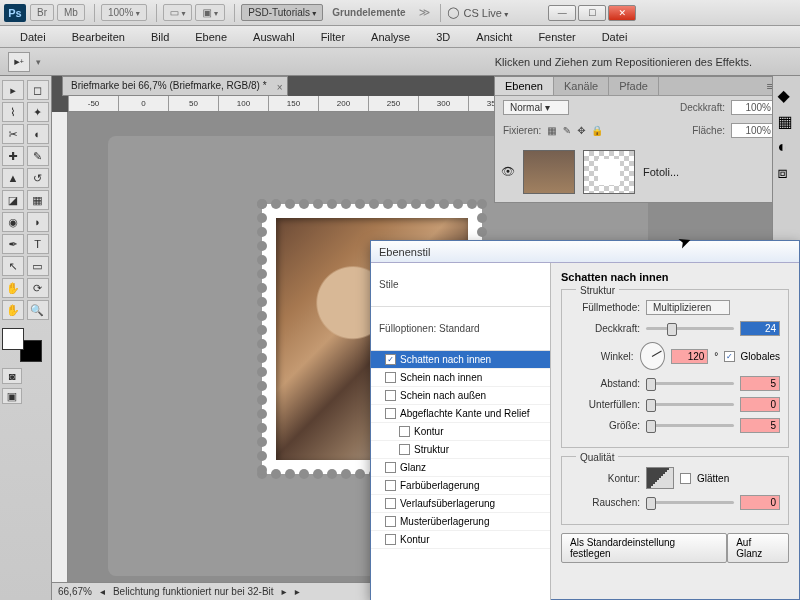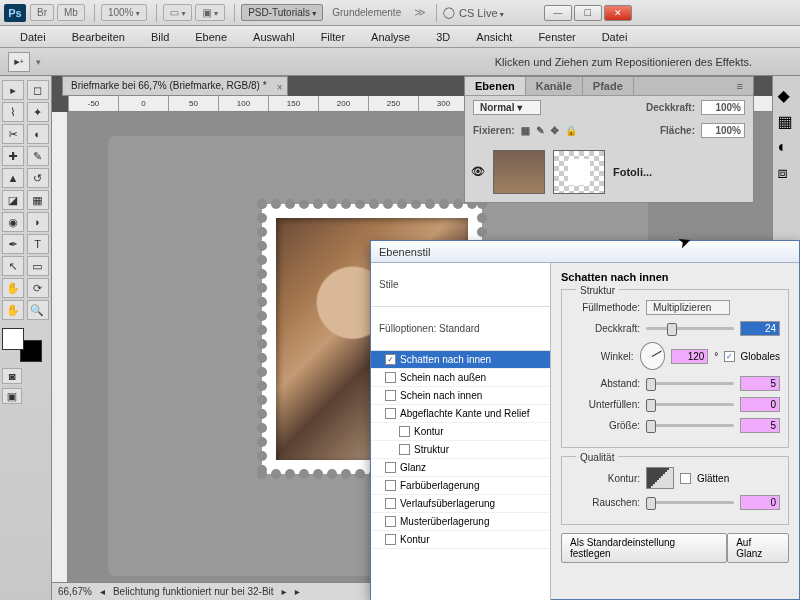--- a/index.html
+++ b/index.html
@@ -61,21 +61,21 @@
 .sitem.sub { padding-left:28px; }
 .sitem.sel { background:#2f6fc5; color:#fff; }
 .cb { width:11px; height:11px; border:1px solid #888; background:#fff; display:inline-flex; align-items:center; justify-content:center; font-size:8px; color:#2255aa; }
 .cb.checked::before { content:"✓"; }
 .dright { flex:1; padding:8px 10px; overflow:hidden;}
 .fieldset { border:1px solid #bbb; padding:8px 8px 8px 8px; margin-bottom:8px; }
 .legend { font-size:10px; color:#333; background:#ececec; padding:0 4px; margin-left:6px; position:relative; top:-14px; display:inline-block; }
 .fc { margin-top:-10px; }
 .frow { display:flex; align-items:center; gap:6px; margin-bottom:6px; font-size:10px; }
 .frow label { width:70px; text-align:right; color:#333; }
-.finput { width:40px; border:1px solid #999; background:#f0abfc; padding:1px 3px; text-align:right; font-size:10px; }
+.finput { width:40px; border:1px solid #999; background:#fca5a5; padding:1px 3px; text-align:right; font-size:10px; }
 .finput.hl { background:#2f6fc5; color:#fff; }
 .slider { flex:1; height:3px; background:#bbb; position:relative; border-radius:2px;}
 .slider::before { content:""; position:absolute; top:-4px; width:8px; height:11px; background:#ddd; border:1px solid #666; border-radius:2px; }
 .angle { width:28px; height:28px; border:1px solid #888; border-radius:50%; background:#f8f8f8; position:relative; }
 .angle::after { content:""; position:absolute; top:50%; left:50%; width:11px; height:1px; background:#333; transform-origin:left; transform:rotate(-30deg); }
 .contour { width:28px; height:22px; border:1px solid #888; background:linear-gradient(135deg,#444 50%,#ddd 50%); }
 .dbtn { border:1px solid #999; background:linear-gradient(#fdfdfd,#e4e4e4); padding:3px 8px; font-size:10px; border-radius:2px; }
 .cursor { position:absolute; top:232px; left:678px; font-size:16px; color:#000; pointer-events:none; transform: rotate(-20deg);}
 </style>
 </head>
@@ -85,21 +85,21 @@
   <div class="ps-badge">Ps</div>
   <div class="tb-btn">Br</div>
   <div class="tb-btn">Mb</div>
   <div class="tb-sep"></div>
   <div class="tb-btn tb-drop">100%</div>
   <div class="tb-sep"></div>
   <div class="tb-btn tb-drop">▭</div>
   <div class="tb-btn tb-drop">▣</div>
   <div class="tb-sep"></div>
   <div class="tb-btn active tb-drop">PSD-Tutorials</div>
-  <div class="tb-btn" style="border:none;background:none;">Grundelemente</div>
+  <div class="tb-btn" style="border:none;background:none;font-weight:bold;">Grundelemente</div>
   <span style="color:#888;margin:0 4px;">≫</span>
   <div class="tb-sep"></div>
   <span style="margin-right:4px;">◯</span>
   <span class="tb-drop">CS Live</span>
   <div class="wincontrols">
     <div class="wc">—</div>
     <div class="wc">☐</div>
     <div class="wc close">✕</div>
   </div>
 </div>
@@ -264,21 +264,21 @@
     <div class="statusbar">
       <span>66,67%</span>
       <span>◂</span>
       <span>Belichtung funktioniert nur bei 32-Bit</span>
       <span>▸</span>
       <span>▸</span>
     </div>
   </div>
 </div>
 
-<div class="panels" style="right:46px;font-weight:bold;">
+<div class="panels" style="right:16px;">
   <div class="panel">
     <div class="ptabs">
       <div class="ptab active">Ebenen</div>
       <div class="ptab">Kanäle</div>
       <div class="ptab">Pfade</div>
       <div style="flex:1"></div>
       <div class="ptab" style="border:none">≡</div>
     </div>
     <div class="prow">
       <div class="pselect"><span>Normal</span> ▾</div>
@@ -317,25 +317,25 @@
   <div class="dbody">
     <div class="stylelist">
       <div class="shdr">Stile</div>
       <div class="shdr">Fülloptionen: Standard</div>
       <div class="sitem sel">
           <span class="cb checked" style="background:#fff"></span>
           <span>Schatten nach innen</span>
         </div>
       <div class="sitem">
           <span class="cb"></span>
+          <span>Schein nach innen</span>
+        </div>
+      <div class="sitem">
+          <span class="cb"></span>
           <span>Schein nach außen</span>
-        </div>
-      <div class="sitem">
-          <span class="cb"></span>
-          <span>Schein nach innen</span>
         </div>
       <div class="sitem">
           <span class="cb"></span>
           <span>Abgeflachte Kante und Relief</span>
         </div>
       <div class="sitem sub">
           <span class="cb"></span>
           <span>Kontur</span>
         </div>
       <div class="sitem sub">

